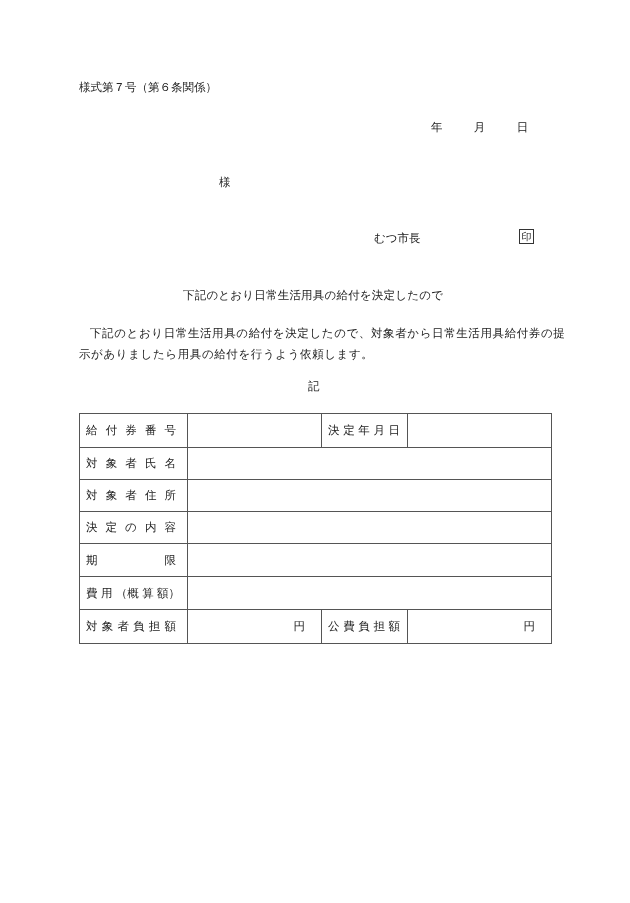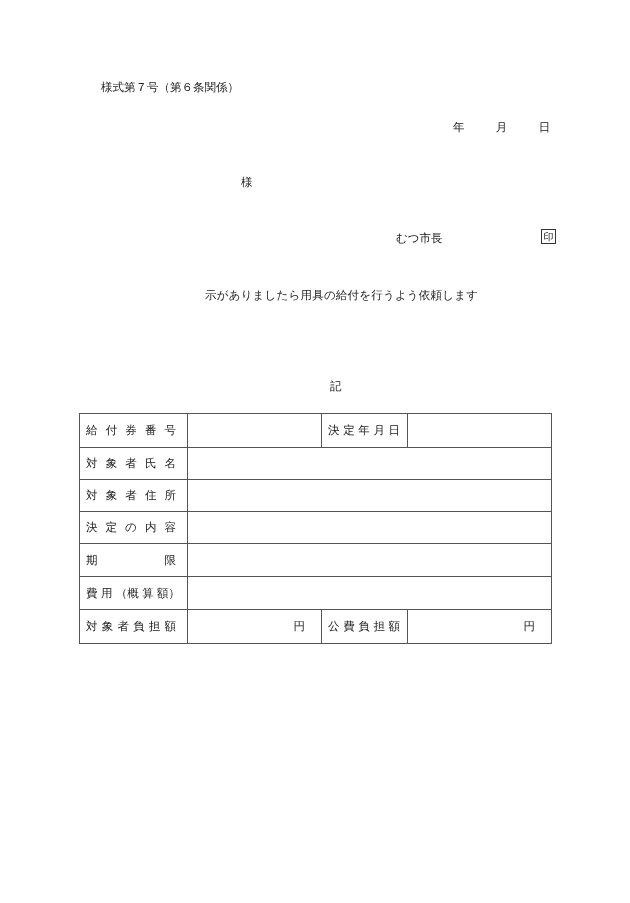--- a/index.html
+++ b/index.html
@@ -1,18 +1,18 @@
 <!DOCTYPE html>
 <html><head>
   <meta charset="utf-8">
   <style>
     html, body { margin: 0; padding: 0; background: #ffffff; }
     body { width: 630px; height: 903px; position: relative; overflow: hidden;
            font-family: "DejaVu Serif", "Liberation Serif", serif; color: #222; }
-    .abs { position: absolute; white-space: nowrap; margin-left: 22px; }
+    .abs { position: absolute; white-space: nowrap; }
     .t11 { font-size: 11.5px; }
     #form-number { left: 79px; top: 80px; }
     #date-line { left: 431px; top: 120px; }
     #date-line span { display: inline-block; }
     #addressee { left: 219px; top: 175px; }
     #issuer { left: 374px; top: 231px; }
     #seal { left: 519px; top: 229px; width: 13px; height: 13px; border: 1px solid #333;
             font-size: 10px; line-height: 13px; text-align: center; }
     #doc-title { left: 183px; top: 288px; letter-spacing: 0.2px; }
     #body-text { left: 79px; top: 323px; width: 480px; line-height: 21px; white-space: normal; letter-spacing: 0.6px; }
@@ -37,23 +37,25 @@
   <span>月</span>
   <span style="width:24px"></span>
   <span>日</span>
 </div>
 
 <div id="addressee" class="abs t11">様</div>
 
 <div id="issuer" class="abs t11">むつ市長</div>
 <div id="seal" class="abs">印</div>
 
-<div id="doc-title" class="abs t11">示がありましたら用具の給付を行うよう依頼します</div>
+<div id="doc-title" class="abs t11">下記のとおり日常生活用具の給付を決定したので</div>
 
 <div id="body-text" class="abs t11">
+  <span class="p1">下記のとおり日常生活用具の給付を決定したので、対象者から日常生活用具給付券の提</span>
+  <span class="p2">示がありましたら用具の給付を行うよう依頼します。</span>
 </div>
 
 <div id="record-mark" class="abs t11">記</div>
 
 <table id="form-table">
   <tbody>
       <tr style="height:34px">
     <td class="lbl">
       <div class="sp">
         <span>給</span>

